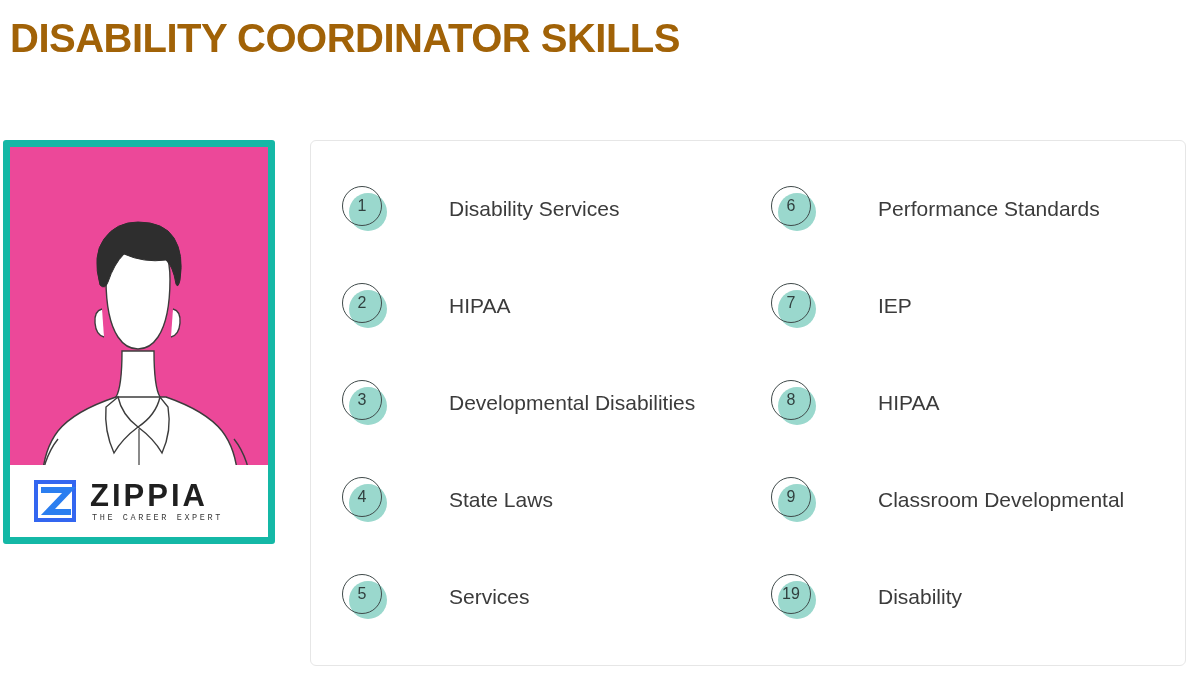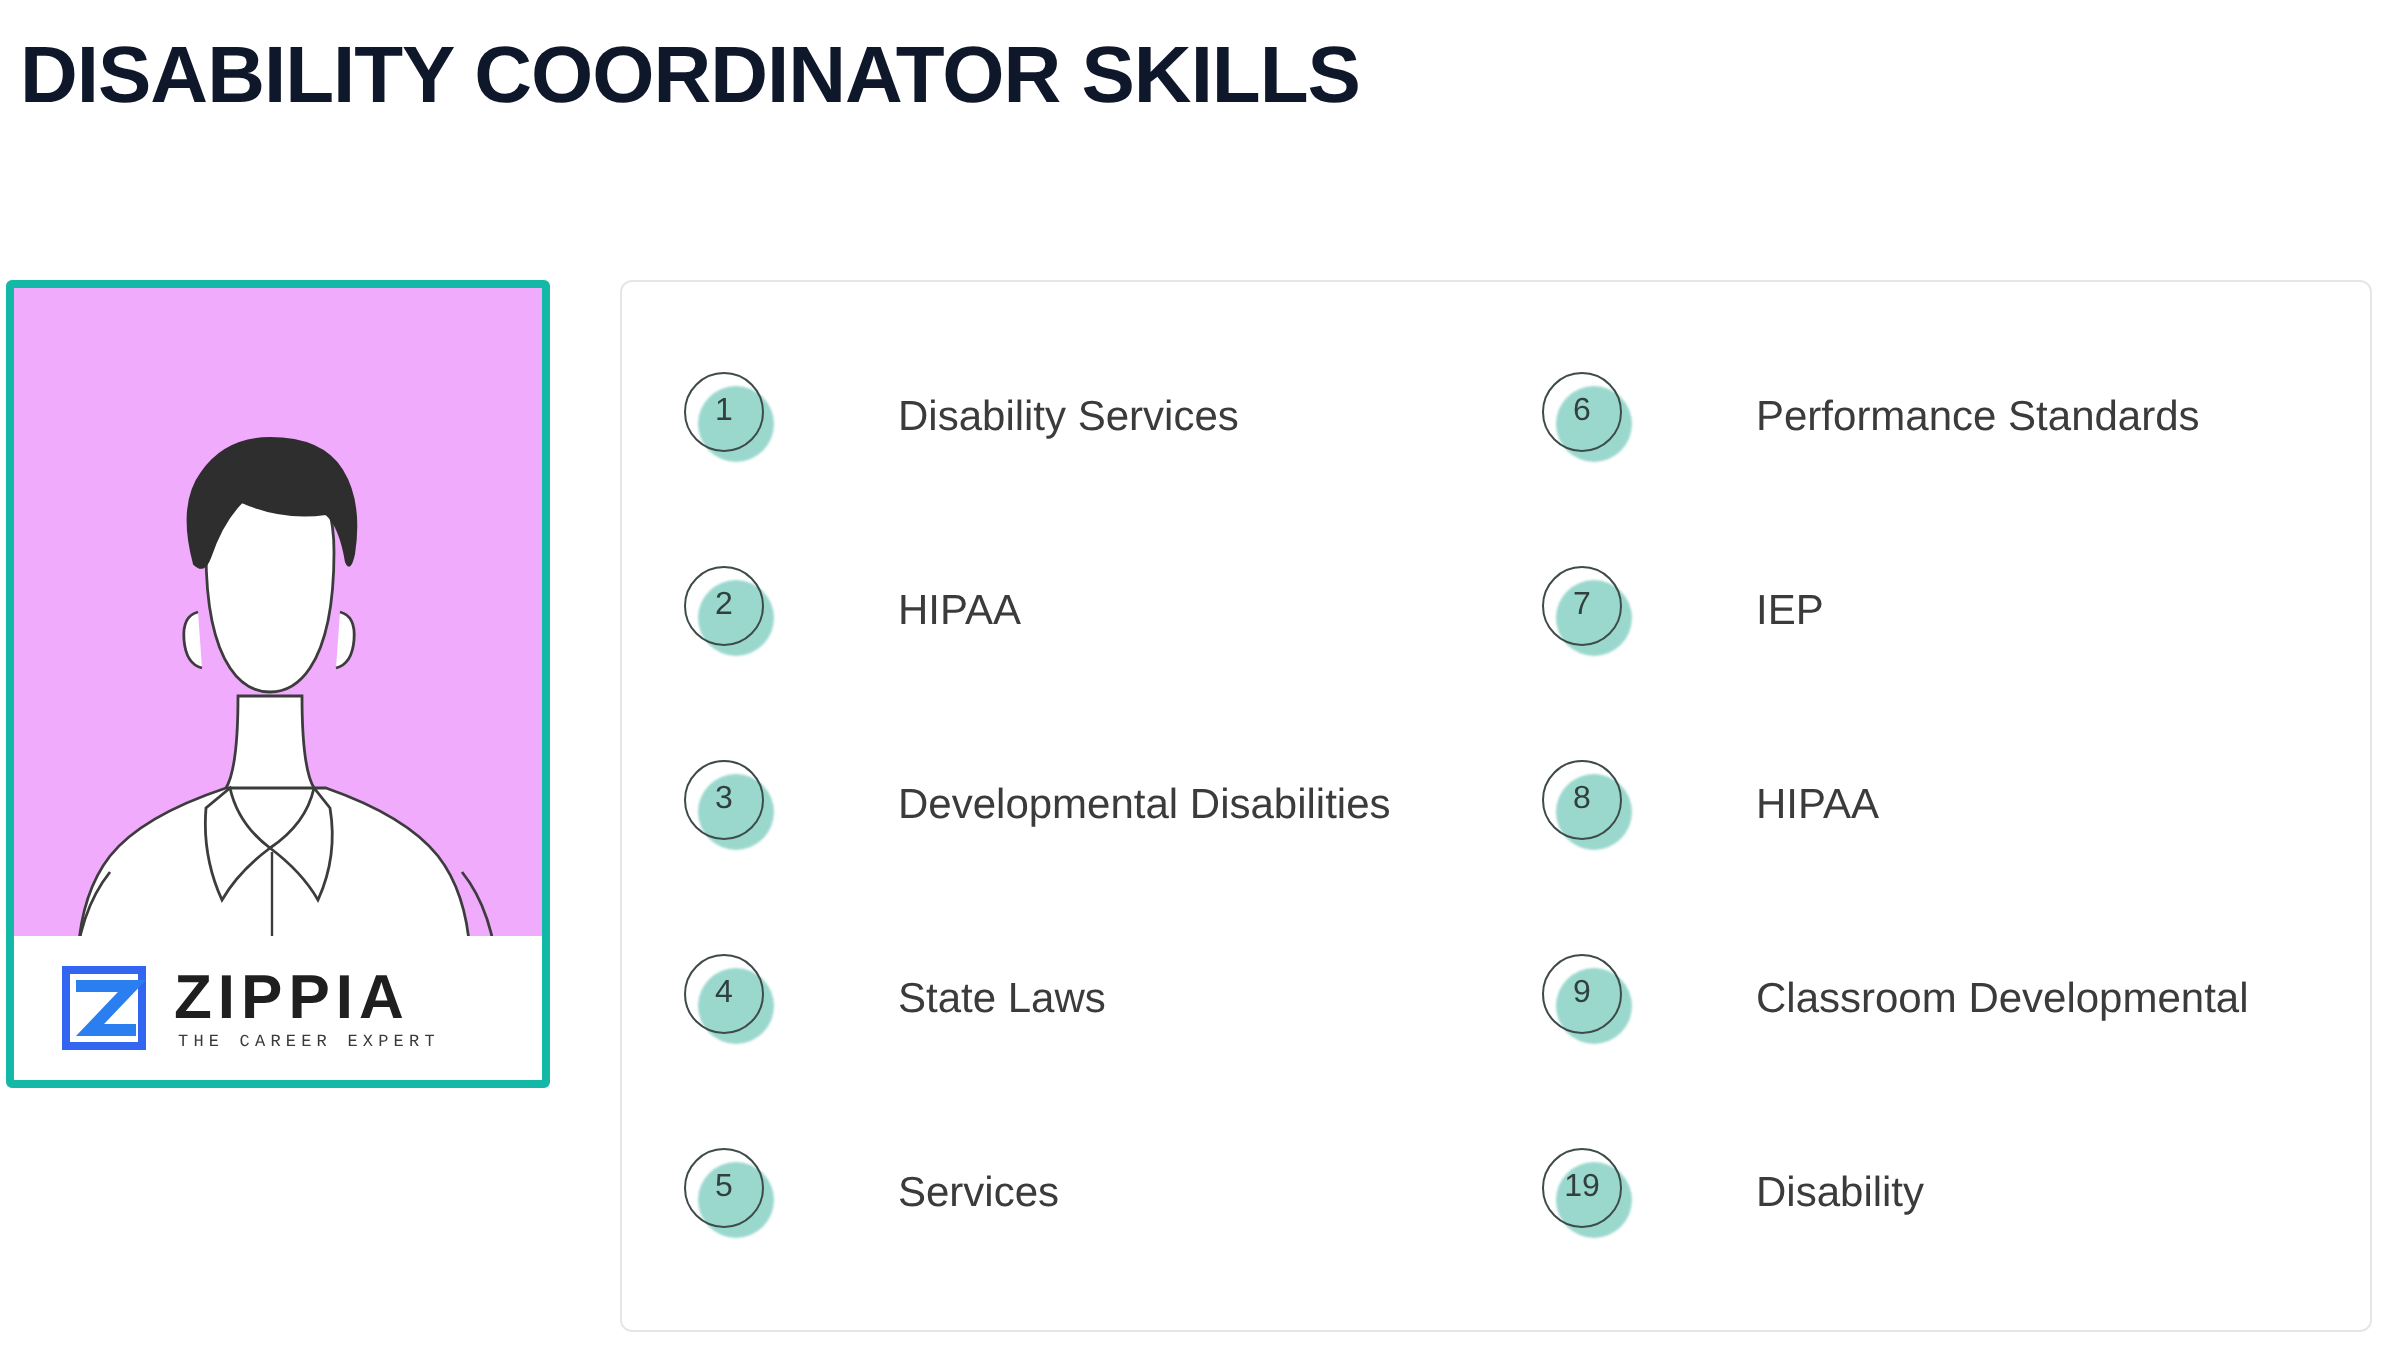--- a/index.html
+++ b/index.html
@@ -16,34 +16,34 @@
   }
 
   
   .page-title {
     position: absolute;
     left: 10px;
     top: 14px;
     font-size: 40px;
     font-weight: bold;
     letter-spacing: -0.5px;
-    color: #0f172a;
+    color: #a16207;
     line-height: 48px;
     white-space: nowrap;
   }
 
   
   .illustration-panel {
     position: absolute;
     left: 3px;
     top: 140px;
     width: 272px;
     height: 404px;
-    background: #f0abfc;
-    border: 4px solid #14b8a6;
+    background: #ec4899;
+    border: 7px solid #14b8a6;
     border-radius: 3px;
     overflow: hidden;
     box-sizing: border-box;
   }
   .person-svg {
     position: absolute;
     left: 0;
     top: -8px;
     width: 272px;
     height: 480px;

